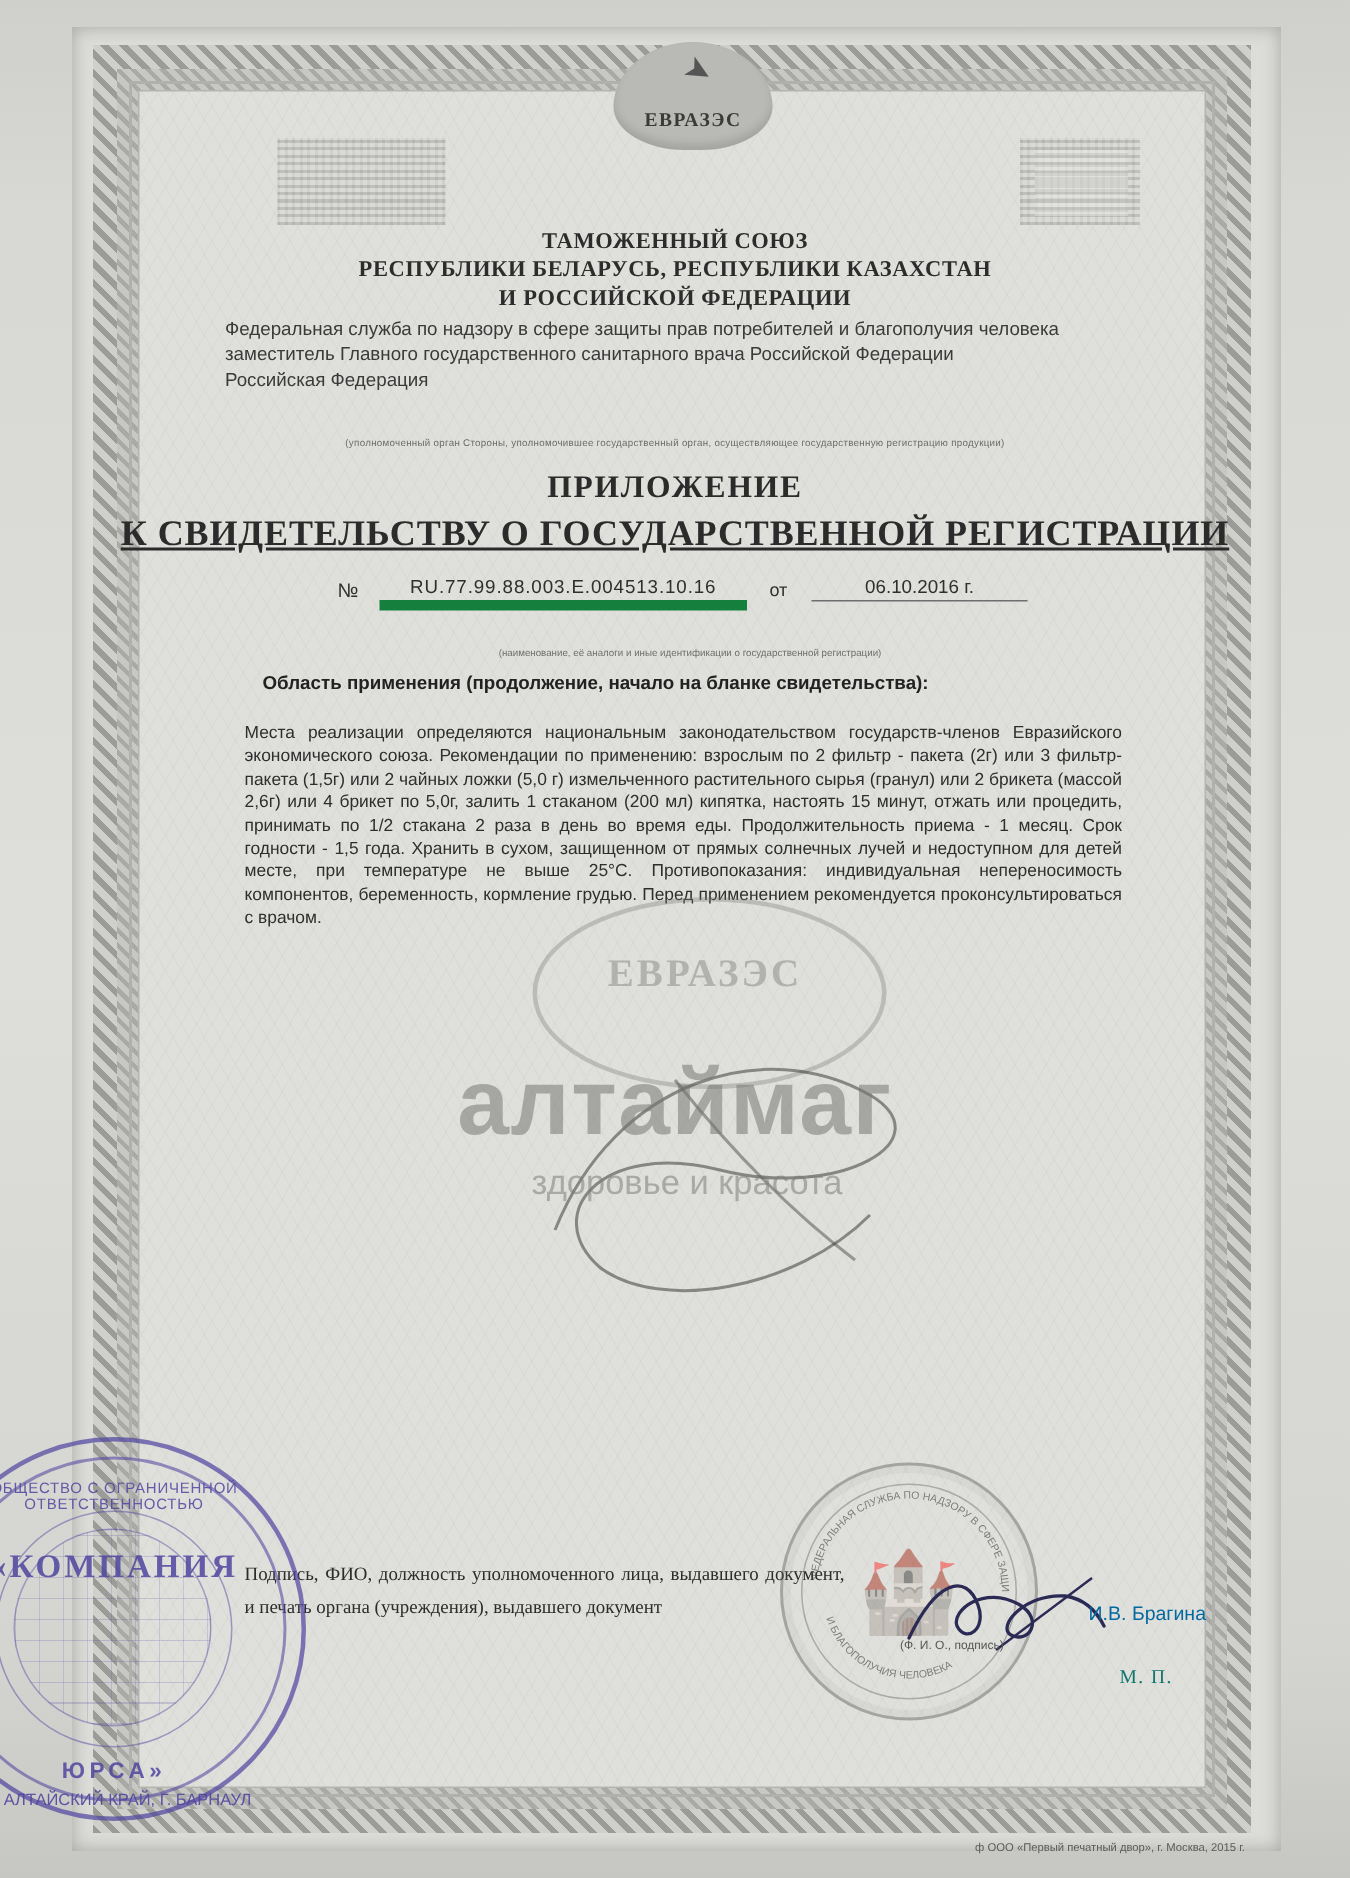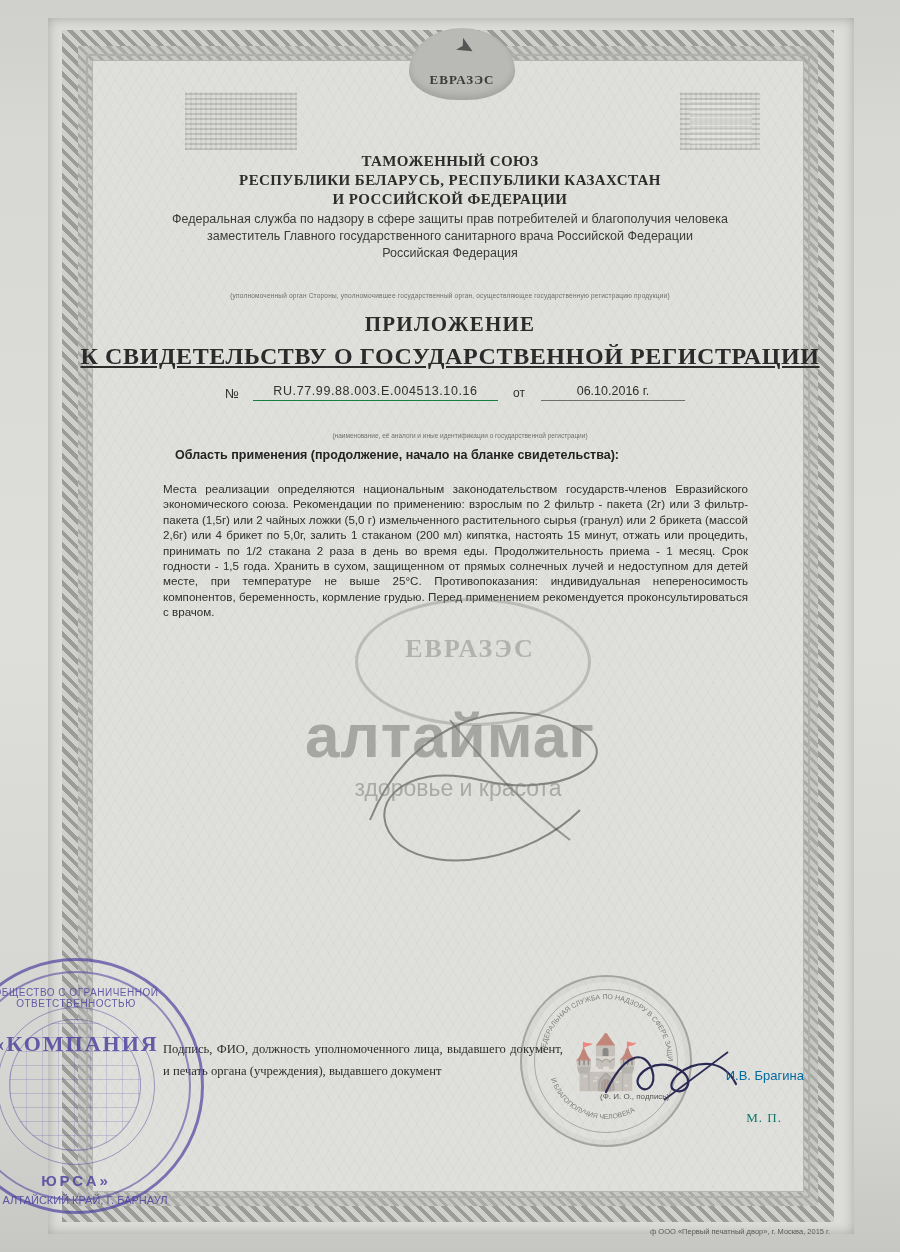--- a/index.html
+++ b/index.html
@@ -123,21 +123,20 @@
     font-family: "Liberation Serif", serif;
     font-weight: bold;
     font-size: 15px;
     letter-spacing: 0.4px;
     color: #2c2c2c;
     line-height: 19px;
   }
   .cu-title div { white-space: nowrap; }
   .authority {
     position: absolute; left: 150px; right: 150px; top: 211px;
-    text-align: center;
     font-size: 12.5px;
     line-height: 17px;
     color: #3a3a3a;
   }
   .tinynote {
     position: absolute; left: 180px; right: 180px; top: 292px;
     text-align: center;
     font-size: 6.5px;
     color: #6d6d6d;
     letter-spacing: 0.2px;
@@ -156,21 +155,21 @@
   .numrow {
     position: absolute; left: 225px; top: 384px; width: 460px;
     height: 22px;
     font-size: 13px;
     color: #2f2f2f;
   }
   .numrow .nsym { position: absolute; left: 0; top: 2px; font-size: 13px; }
   .numrow .numval {
     position: absolute; left: 28px; top: 0; width: 245px;
     text-align: center; font-size: 12.5px; letter-spacing: 0.6px;
-    border-bottom: 1px solid #15803d; padding-bottom: 2px;
+    border-bottom: 7px solid #15803d; padding-bottom: 2px;
   }
   .numrow .ot { position: absolute; left: 288px; top: 2px; font-size: 12px; }
   .numrow .dateval {
     position: absolute; left: 316px; top: 0; width: 144px;
     text-align: center; font-size: 12.5px;
     border-bottom: 1px solid #6e6e6e; padding-bottom: 2px;
   }
   .numnote {
     position: absolute; left: 250px; width: 420px; top: 432px;
     text-align: center; font-size: 6.5px; color: #6f6f6f;

